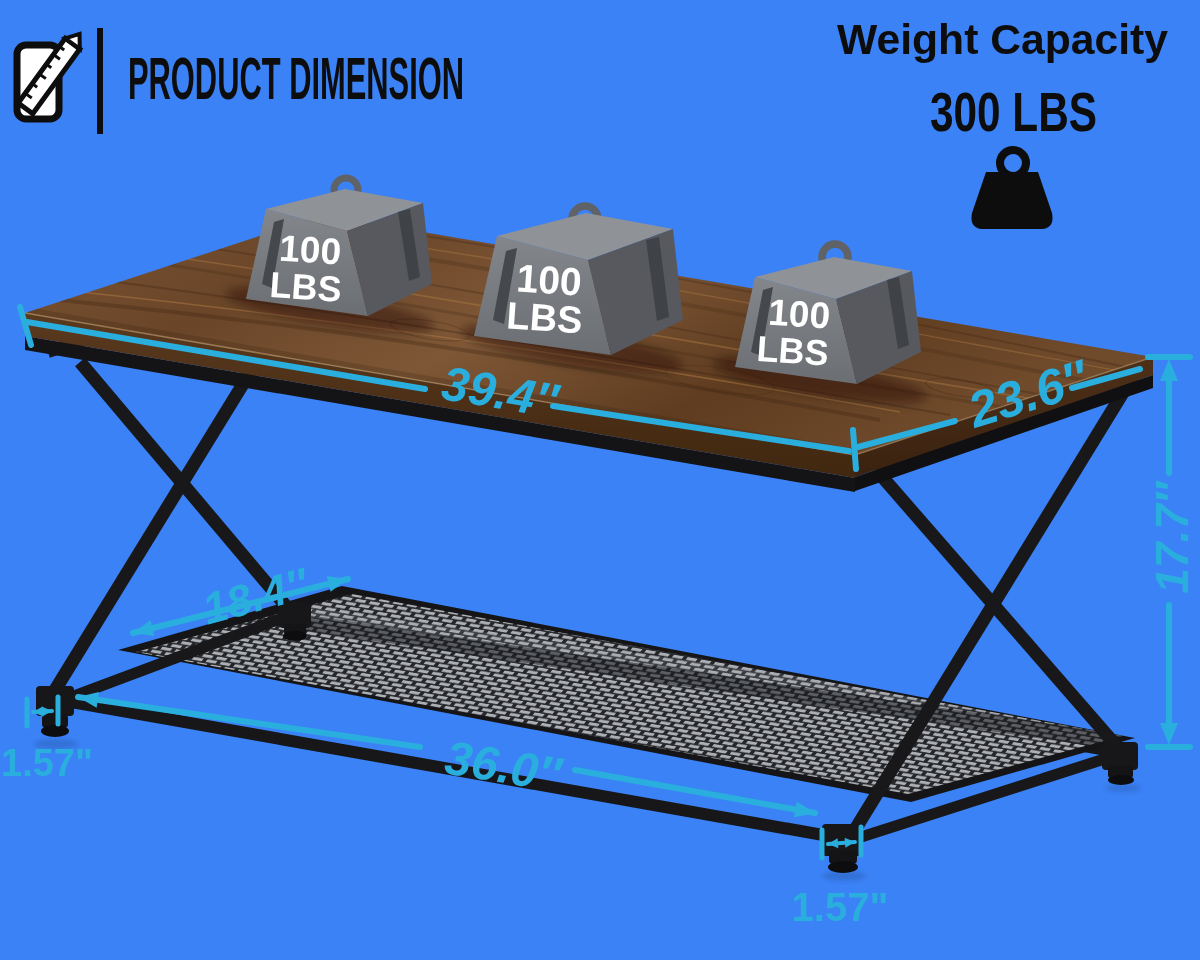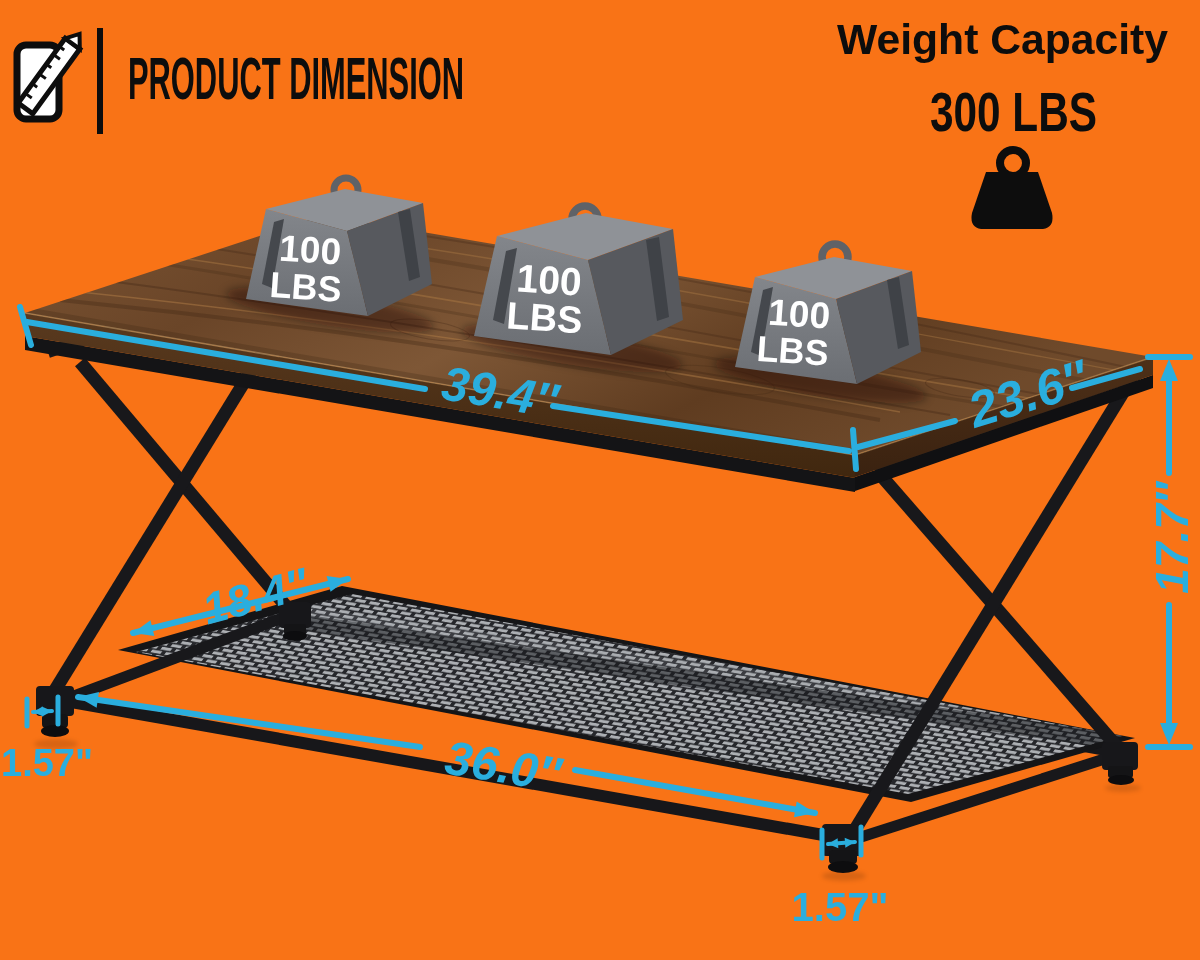--- a/index.html
+++ b/index.html
@@ -1,16 +1,16 @@
 <!DOCTYPE html>
 <html><head>
 <meta charset="utf-8">
 <style>
   html,body{margin:0;padding:0;background:#ffffff;}
-  .stage{width:1200px;height:960px;position:relative;background:#f97316;overflow:hidden;
+  .stage{width:1200px;height:960px;position:relative;background:#3b82f6;overflow:hidden;
          font-family:"Liberation Sans",sans-serif;}
   svg{display:block;}
   text{font-family:"Liberation Sans",sans-serif;}
   .hdr-title{font-weight:700;fill:#0d0d0d;}
   .cap-label{font-weight:700;fill:#0d0d0d;}
   .cap-value{font-weight:800;fill:#0d0d0d;}
   .dim{fill:#2aaede;font-style:italic;font-weight:700;}
   .dim-straight{fill:#2aaede;font-style:normal;font-weight:600;}
   .wlabel{fill:#ffffff;font-weight:700;}
 </style>

